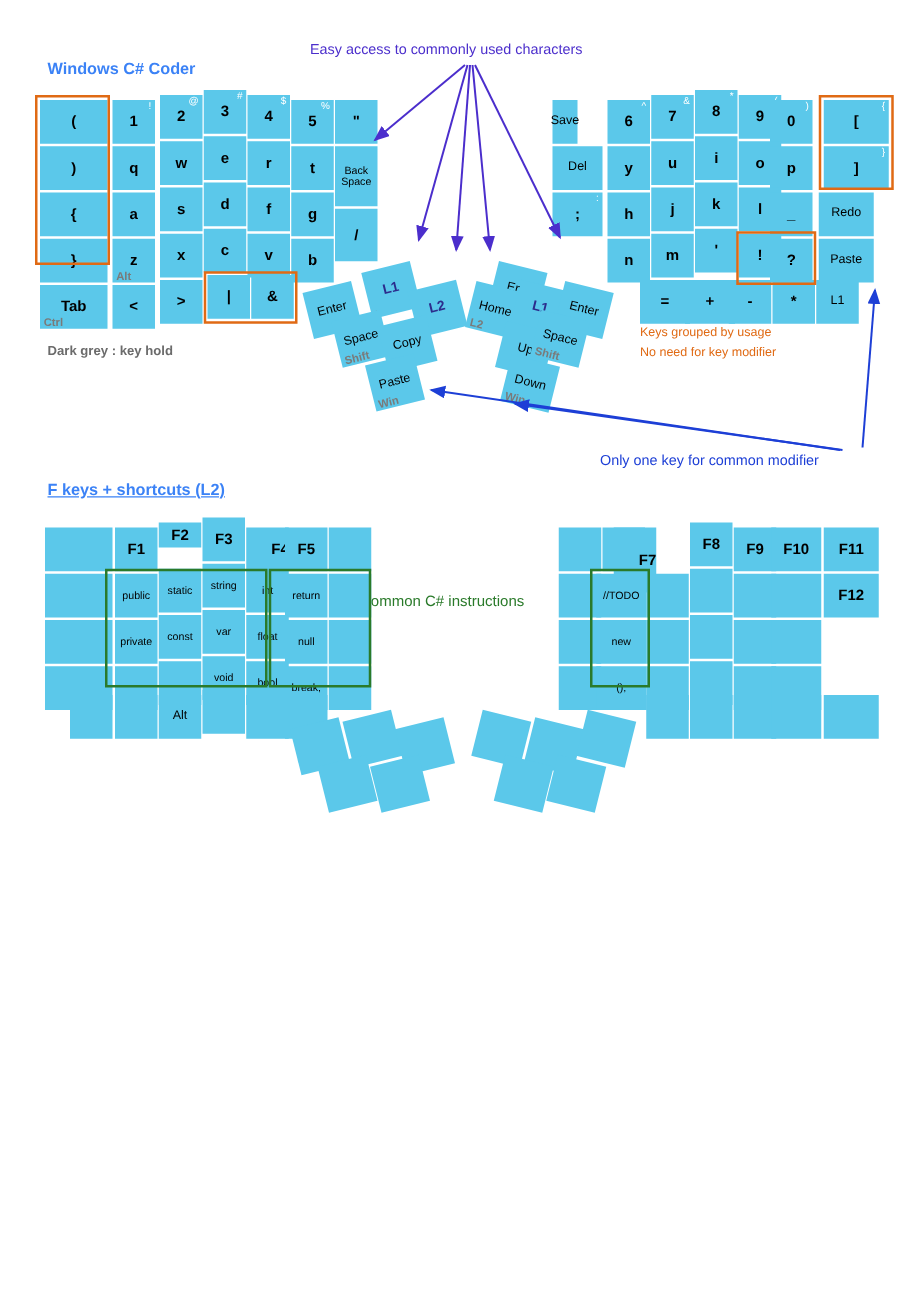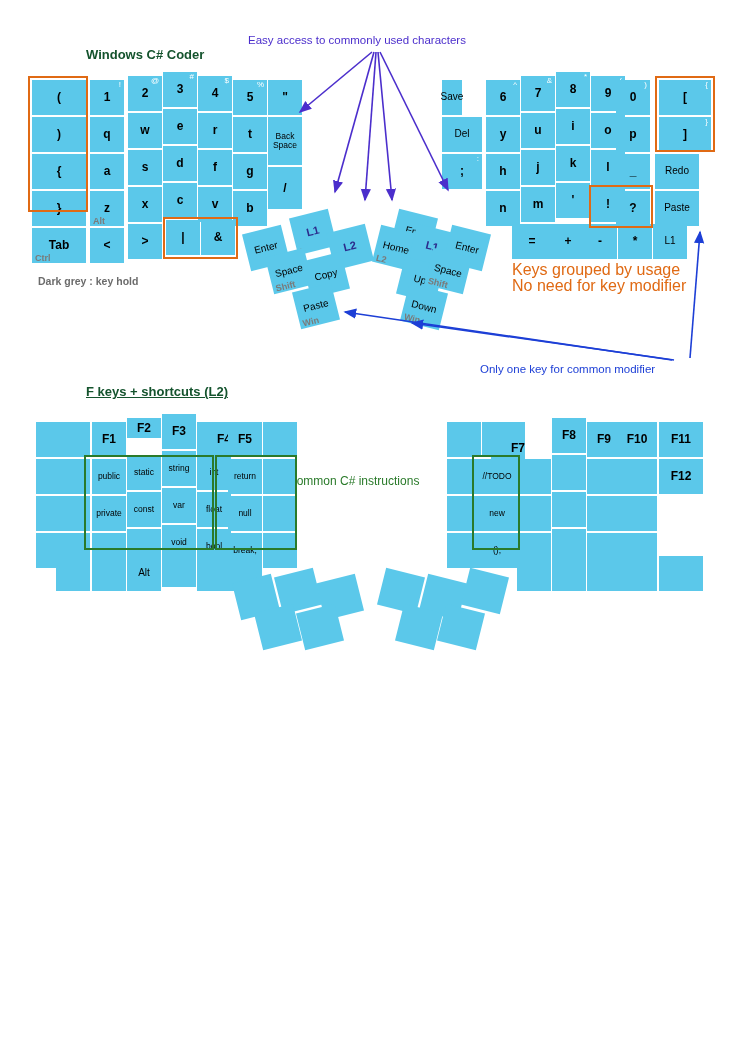--- a/index.html
+++ b/index.html
@@ -20,31 +20,30 @@
     left: 0; top: 0;
     width: 736px;
     height: 1041px;
   }
   .abs { position: absolute; }
 
   
   .title {
     font-size: 13px;
     font-weight: bold;
-    color: #14532d;
+    color: #3b82f6;
     white-space: nowrap;
-    margin-left: 48px;
   }
   .note-purple {
     font-size: 11.5px;
     color: #4b2ecc;
     white-space: nowrap;
   }
   .note-orange {
-    font-size: 16px;
+    font-size: 10px;
     color: #e06a14;
     white-space: nowrap;
   }
   .note-blue {
     font-size: 11.5px;
     color: #1d3fd6;
     white-space: nowrap;
   }
   .note-green {
     font-size: 12px;

